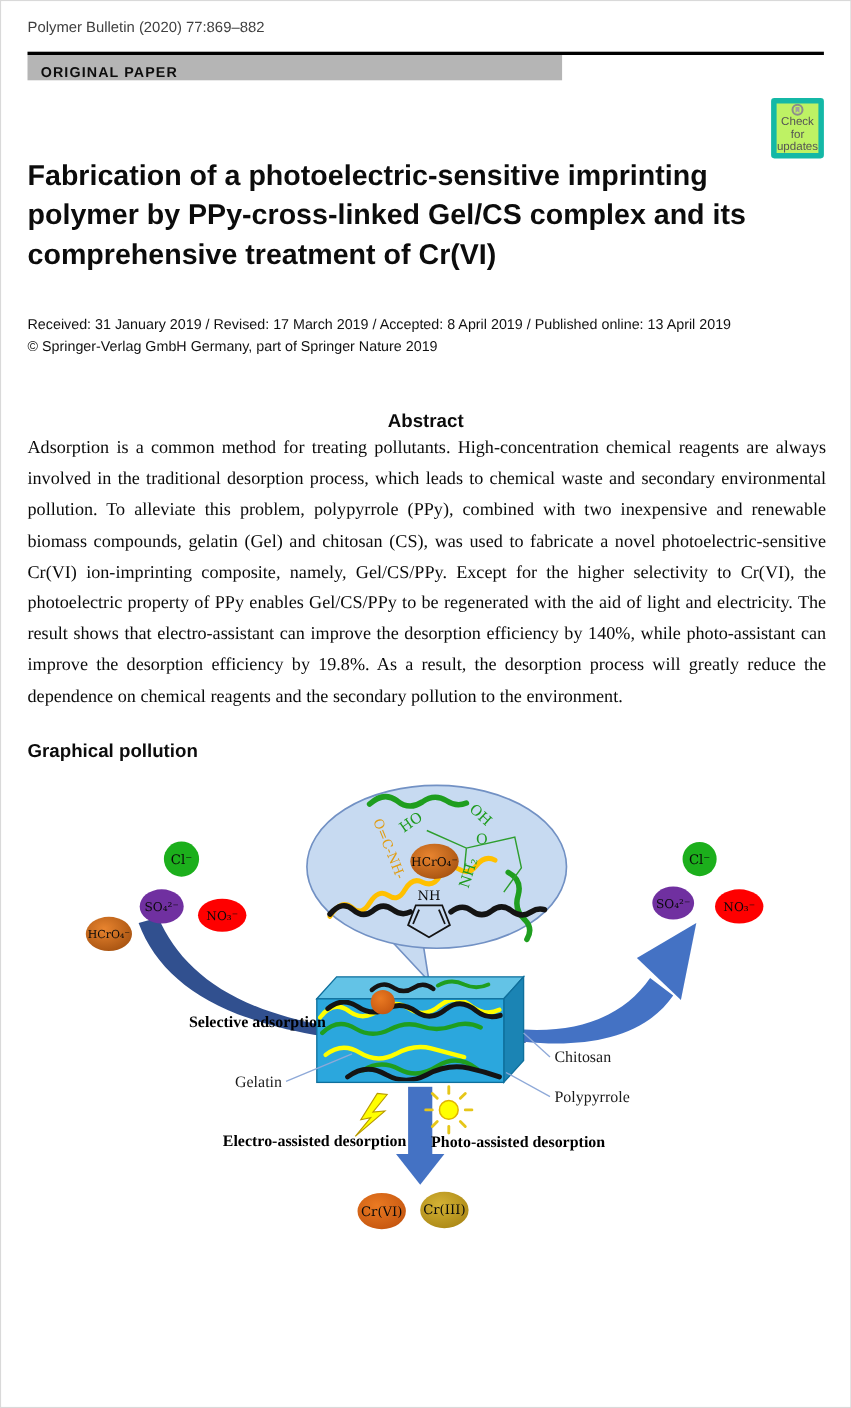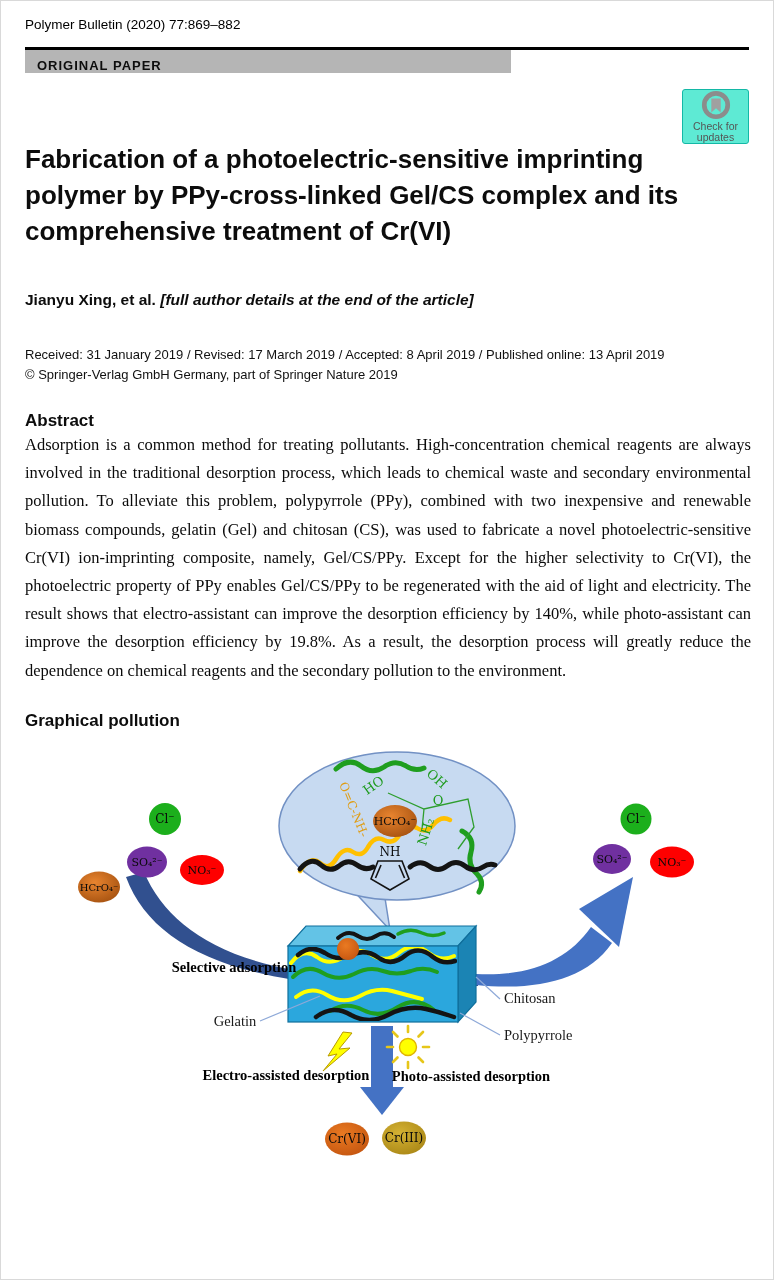--- a/index.html
+++ b/index.html
@@ -6,36 +6,36 @@
   html,body { background:#fff; }
   body {
     width:774px; height:1280px; position:relative;
     font-family:"Liberation Serif", serif;
     color:#111;
     border:1px solid #d9d9d9;
     overflow:hidden;
   }
   .page { padding:14px 24px 0 24px; position:relative; }
 
-  .hdr-line { font-family:"Liberation Sans", sans-serif; font-size:13.5px; line-height:19px; color:#000000; }
+  .hdr-line { font-family:"Liberation Sans", sans-serif; font-size:13.5px; line-height:19px; color:#404040; }
 
   .rule { height:3px; background:#000; margin-top:13px; }
 
   .section-bar {
     margin-top:0; width:486px; height:23px; background:#b5b5b5;
     display:flex; align-items:flex-end; padding-left:12px;
   }
   .section-bar span {
     font-family:"Liberation Sans", sans-serif; font-weight:bold;
     font-size:13px; letter-spacing:1px; color:#0d0d0d;
   }
 
   .check-badge {
-    position:absolute; right:24px; top:88px; width:67px; height:55px;
-    background:#5eead4; border:1px solid #14b8a6; border-radius:3px;
+    position:absolute; right:24px; top:88px; width:48px; height:55px;
+    background:#bef264; border:5px solid #14b8a6; border-radius:3px;
     display:flex; flex-direction:column; align-items:center; justify-content:flex-start;
   }
   .check-badge .txt {
     font-family:"Liberation Sans", sans-serif; font-size:10.5px; line-height:11px;
     color:#555; text-align:center;
   }
 
   .title {
     margin-top:68px; width:700px;
     font-family:"Liberation Sans", sans-serif; font-weight:bold;
@@ -49,21 +49,21 @@
 
   .dates {
     margin-top:36px; font-family:"Liberation Sans", sans-serif;
     font-size:13px; line-height:20px; color:#111;
   }
 
   .abstract-h, .ga-h {
     font-family:"Liberation Sans", sans-serif; font-weight:bold;
     font-size:17px; color:#0c0c0c;
   }
-  .abstract-h { margin-top:26px; }
+  .abstract-h { margin-top:48px;text-align:center; }
   .abstract-body {
     margin-top:0; width:726px;
     font-size:16.5px; line-height:28.2px; text-align:justify; color:#0a0a0a;
   }
   .ga-h { margin-top:26px; }
 
   .figure-wrap { margin-top:18px; margin-left:13px; }
   svg text { user-select:none; }
   .ion-t { font-family:"DejaVu Serif", serif; fill:#0a0a0a; }
   .lbl   { font-family:"Liberation Serif", serif; fill:#1a1a1a; }
@@ -88,24 +88,20 @@
       <polygon points="13,9 23,9 23,24 18,19.5 13,24" fill="#a0a0a0"></polygon>
     </svg>
     <div class="txt">
       <div>Check for</div>
       <div>updates</div>
     </div>
   </div>
 
   <div class="title">Fabrication of a photoelectric-sensitive imprinting polymer by PPy-cross-linked Gel/CS complex and its comprehensive treatment of Cr(VI)</div>
 
-  <div class="authors">
-    <span>Jianyu Xing, et al.</span>
-    <span class="note">[full author details at the end of the article]</span>
-  </div>
 
   <div class="dates">
     <div>Received: 31 January 2019 / Revised: 17 March 2019 / Accepted: 8 April 2019 / Published online: 13 April 2019</div>
     <div>© Springer-Verlag GmbH Germany, part of Springer Nature 2019</div>
   </div>
 
   <div class="abstract-h">Abstract</div>
   <div class="abstract-body">Adsorption is a common method for treating pollutants. High-concentration chemical reagents are always involved in the traditional desorption process, which leads to chemical waste and secondary environmental pollution. To alleviate this problem, polypyrrole (PPy), combined with two inexpensive and renewable biomass compounds, gelatin (Gel) and chitosan (CS), was used to fabricate a novel photoelectric-sensitive Cr(VI) ion-imprinting composite, namely, Gel/CS/PPy. Except for the higher selectivity to Cr(VI), the photoelectric property of PPy enables Gel/CS/PPy to be regenerated with the aid of light and electricity. The result shows that electro-assistant can improve the desorption efficiency by 140%, while photo-assistant can improve the desorption efficiency by 19.8%. As a result, the desorption process will greatly reduce the dependence on chemical reagents and the secondary pollution to the environment.</div>
 
   <div class="ga-h">Graphical pollution</div>

